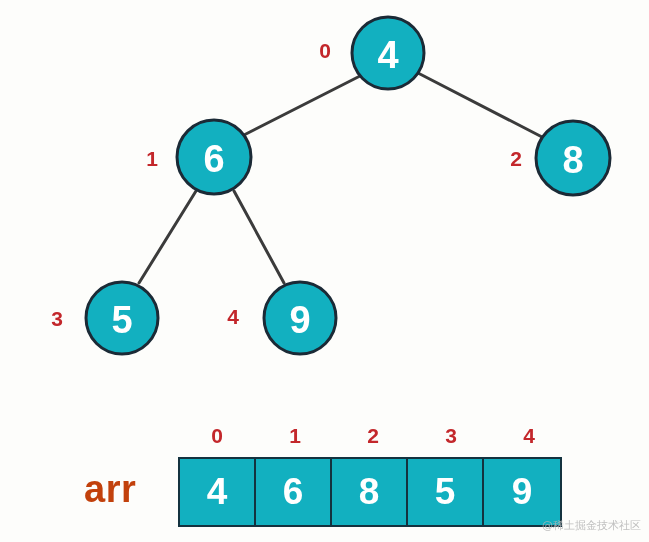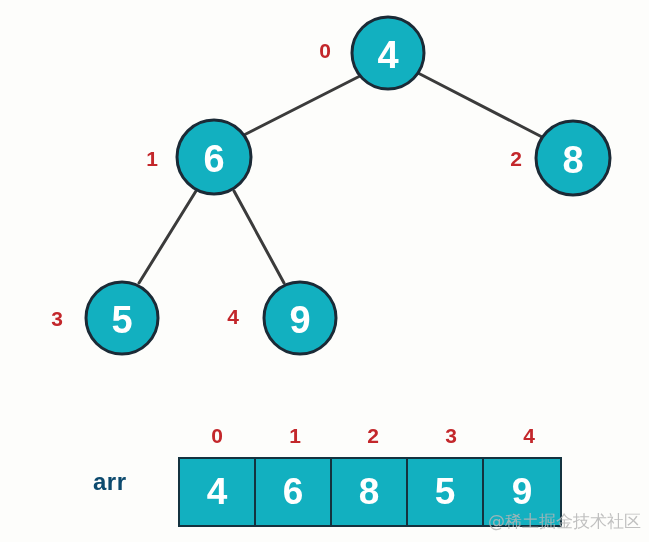--- a/index.html
+++ b/index.html
@@ -46,25 +46,25 @@
   .tree-index-label {
     fill: #c3272b;
     font-family: "Liberation Sans", sans-serif;
     font-size: 21px;
     font-weight: bold;
     text-anchor: middle;
     dominant-baseline: central;
   }
   #array-label {
     position: absolute;
-    left: 93px;
+    left: 84px;
     top: 470px;
     width: 80px;
-    color: #0c4a6e;
-    font-size: 24px;
+    color: #c2410c;
+    font-size: 38px;
     font-weight: bold;
     letter-spacing: 0.5px;
     line-height: 1;
   }
   #array-cells {
     position: absolute;
     left: 178px;
     top: 457px;
     display: flex;
     border: 2px solid #14323f;
@@ -98,21 +98,21 @@
     color: #c3272b;
     font-size: 21px;
     font-weight: bold;
   }
   
   #watermark {
     position: absolute;
     right: 8px;
     bottom: 9px;
     color: #b6b6b6;
-    font-size: 17px;
+    font-size: 11px;
     font-family: "DejaVu Sans", sans-serif;
     opacity: 0.85;
     white-space: nowrap;
   }
 </style>
 </head>
 <body>
 
 <div id="canvas">
 

